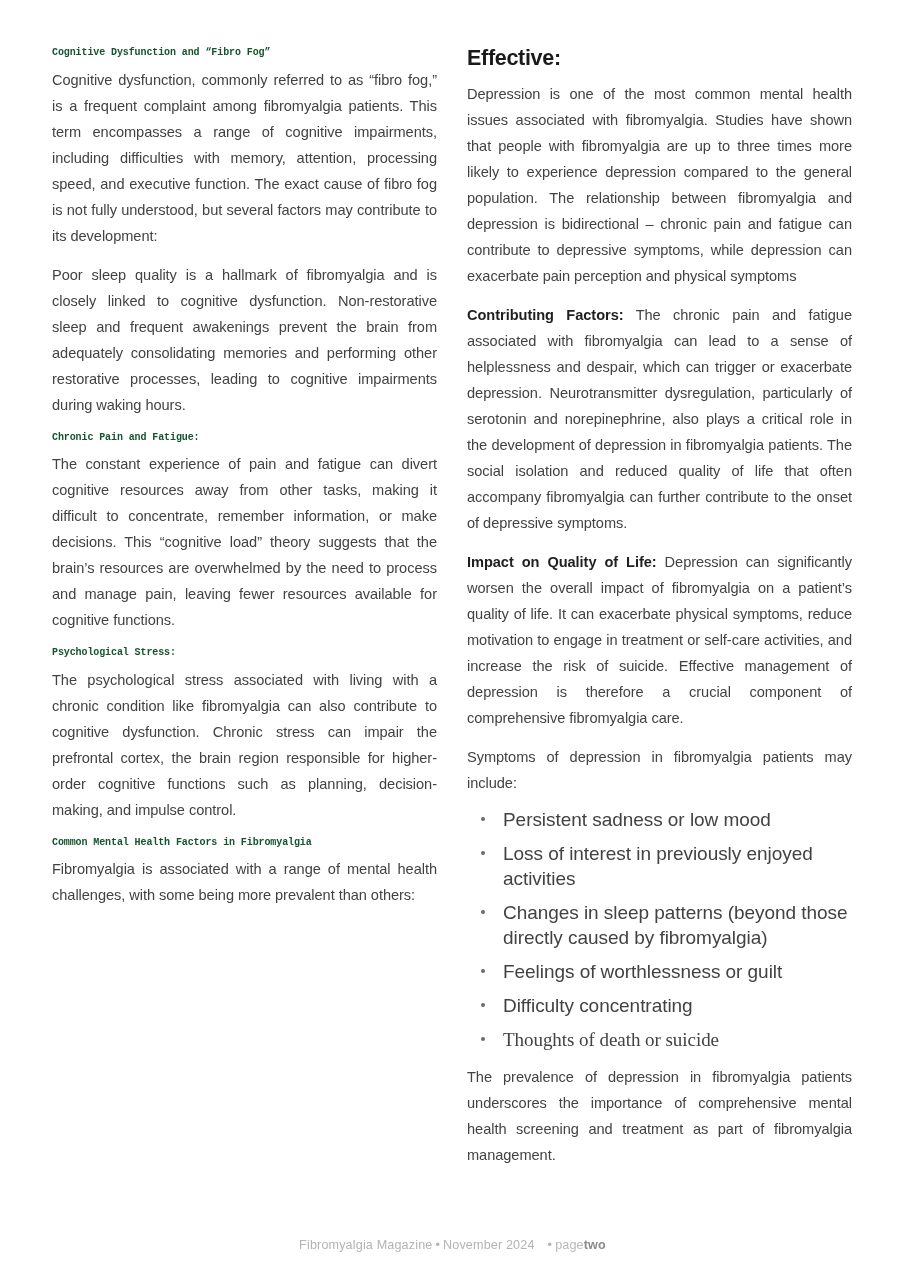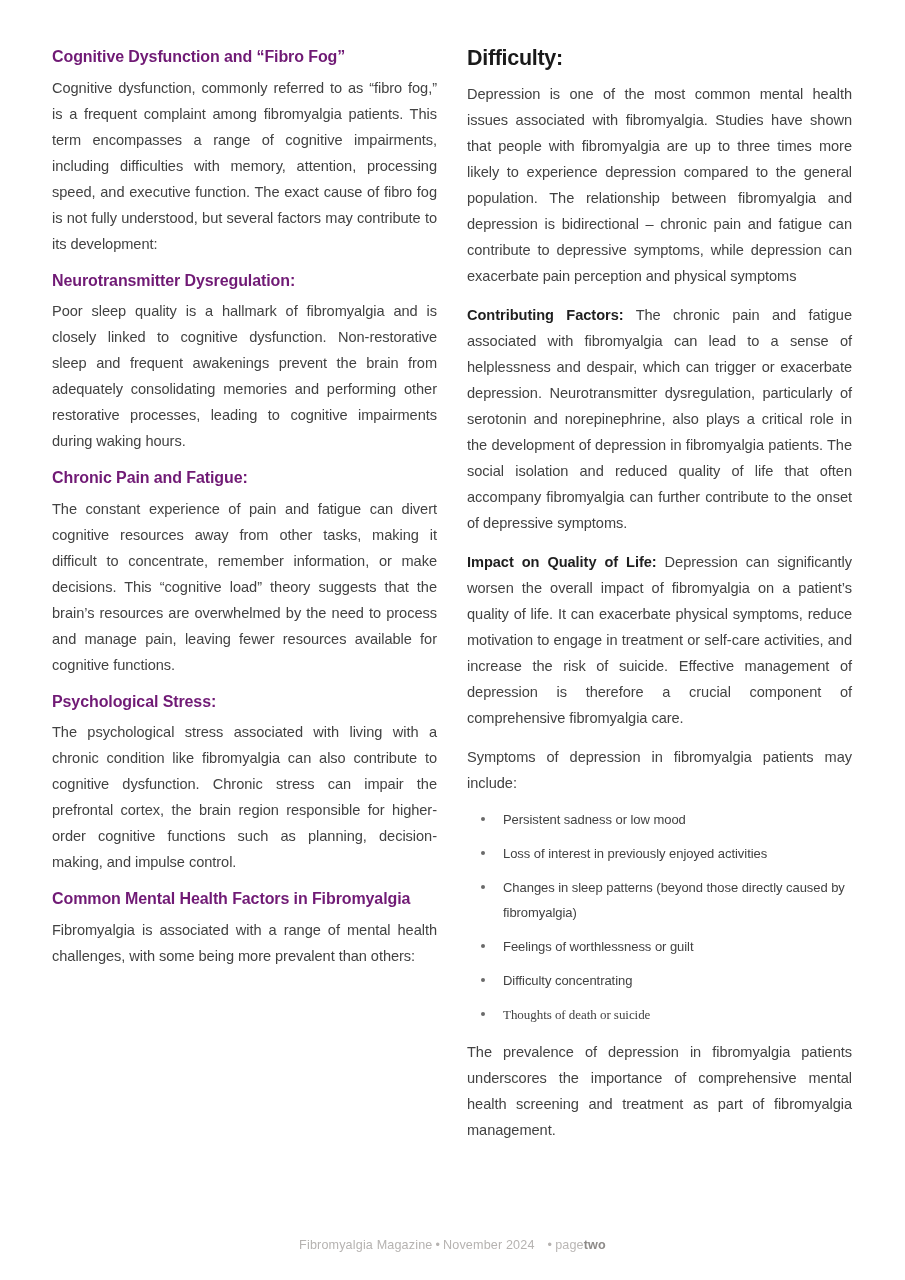--- a/index.html
+++ b/index.html
@@ -36,26 +36,27 @@
     align-items: flex-start;
   }
 
   .column {
     width: 385px;
     flex: 0 0 385px;
   }
 
   
   .sec-heading {
-    font-size: 16px;
-    font-weight: bold;
-    color: #701a75;
+    font-size: 10px;
+    font-weight: bold;
+    color: #14532d;
     line-height: 1.35;
     letter-spacing: -0.1px;
     margin: 0 0 7px 0;
+    font-family: Liberation Mono, monospace;
   }
 
   .big-heading {
     font-size: 21.5px;
     font-weight: bold;
     color: #1a1a1a;
     line-height: 1.2;
     letter-spacing: -0.3px;
     margin: 0 0 9px 0;
   }
@@ -81,21 +82,21 @@
 
   
   ul.bullets {
     list-style: none;
     margin: 4px 0 12px 0;
     padding: 0;
   }
   ul.bullets li {
     position: relative;
     padding-left: 36px;
-    font-size: 13px;
+    font-size: 19px;
     line-height: 25px;
     color: #424242;
     margin-bottom: 9px;
     letter-spacing: -0.05px;
   }
   ul.bullets li:last-child { margin-bottom: 0; font-family: Liberation Serif, serif; }
   ul.bullets li .dot {
     position: absolute;
     left: 14px;
     top: 10px;
@@ -131,38 +132,37 @@
 <div class="page">
 
   <div class="columns">
 
     <div class="column">
 
       <h2 class="sec-heading">Cognitive Dysfunction and “Fibro Fog”</h2>
 
       <p class="body">Cognitive dysfunction, commonly referred to as “fibro fog,” is a frequent complaint among fibromyalgia patients. This term encompasses a range of cognitive impairments, including difficulties with memory, attention, processing speed, and executive function. The exact cause of fibro fog is not fully understood, but several factors may contribute to its development:</p>
 
-      <h3 class="sec-heading">Neurotransmitter Dysregulation:</h3>
 
       <p class="body">Poor sleep quality is a hallmark of fibromyalgia and is closely linked to cognitive dysfunction. Non-restorative sleep and frequent awakenings prevent the brain from adequately consolidating memories and performing other restorative processes, leading to cognitive impairments during waking hours.</p>
 
       <h3 class="sec-heading">Chronic Pain and Fatigue:</h3>
       <p class="body">The constant experience of pain and fatigue can divert cognitive resources away from other tasks, making it difficult to concentrate, remember information, or make decisions. This “cognitive load” theory suggests that the brain’s resources are overwhelmed by the need to process and manage pain, leaving fewer resources available for cognitive functions.</p>
 
       <h3 class="sec-heading">Psychological Stress:</h3>
       <p class="body">The psychological stress associated with living with a chronic condition like fibromyalgia can also contribute to cognitive dysfunction. Chronic stress can impair the prefrontal cortex, the brain region responsible for higher-order cognitive functions such as planning, decision-making, and impulse control.</p>
 
       <h3 class="sec-heading">Common Mental Health Factors in Fibromyalgia</h3>
       <p class="body last">Fibromyalgia is associated with a range of mental health challenges, with some being more prevalent than others:</p>
 
     </div>
 
     <div class="column">
 
-      <h2 class="big-heading">Difficulty:</h2>
+      <h2 class="big-heading">Effective:</h2>
 
       <p class="body">Depression is one of the most common mental health issues associated with fibromyalgia. Studies have shown that people with fibromyalgia are up to three times more likely to experience depression compared to the general population. The relationship between fibromyalgia and depression is bidirectional – chronic pain and fatigue can contribute to depressive symptoms, while depression can exacerbate pain perception and physical symptoms</p>
 
       <p class="body"><span class="lead-in">Contributing Factors:</span><span> The chronic pain and fatigue associated with fibromyalgia can lead to a sense of helplessness and despair, which can trigger or exacerbate depression. Neurotransmitter dysregulation, particularly of serotonin and norepinephrine, also plays a critical role in the development of depression in fibromyalgia patients. The social isolation and reduced quality of life that often accompany fibromyalgia can further contribute to the onset of depressive symptoms.</span></p>
 
       <p class="body"><span class="lead-in">Impact on Quality of Life:</span><span> Depression can significantly worsen the overall impact of fibromyalgia on a patient’s quality of life. It can exacerbate physical symptoms, reduce motivation to engage in treatment or self-care activities, and increase the risk of suicide. Effective management of depression is therefore a crucial component of comprehensive fibromyalgia care.</span></p>
 
       <p class="body tight">Symptoms of depression in fibromyalgia patients may include:</p>
 
       <ul class="bullets">

